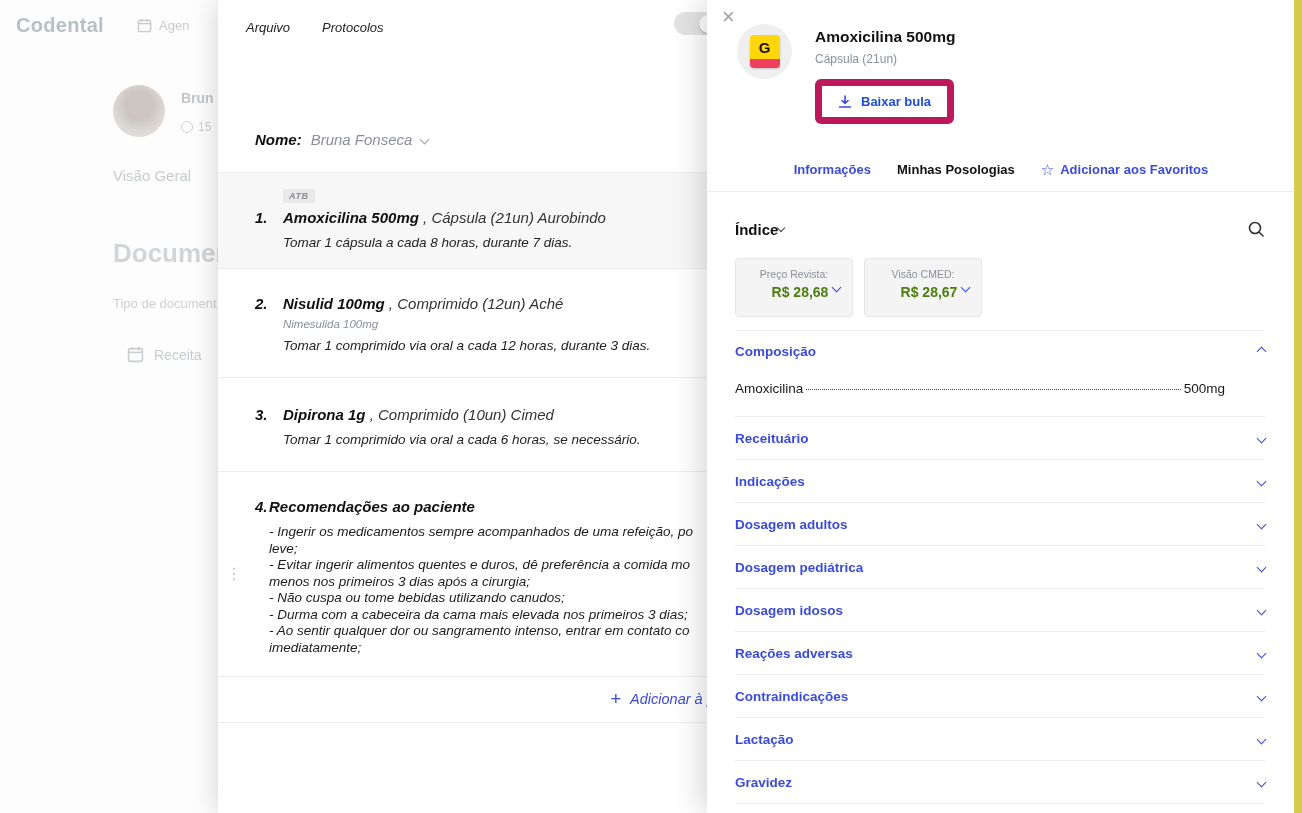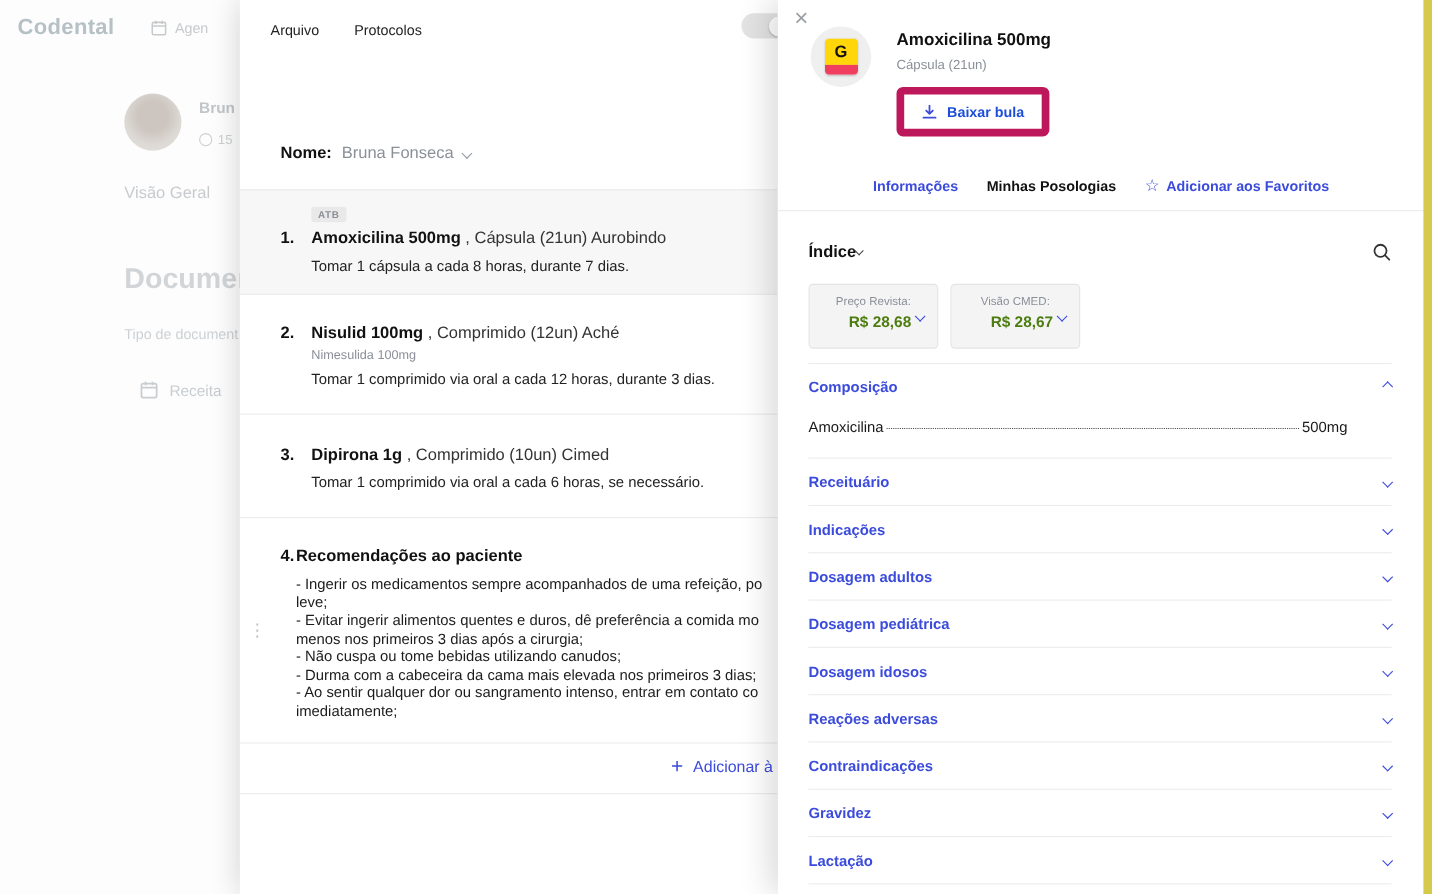--- a/index.html
+++ b/index.html
@@ -16,21 +16,21 @@
   .u-name   { position:absolute; left:181px; top:90px; font-size:14px; font-weight:bold; color:#c2c6c9; }
   .u-meta   { position:absolute; left:181px; top:120px; font-size:12px; color:#ccd0d3; display:flex; align-items:center; gap:5px; }
   .u-meta .ring { width:12px; height:12px; border:1.5px solid #ccd0d3; border-radius:50%; }
   .u-visao  { position:absolute; left:113px; top:167px; font-size:15px; color:#c7cbce; }
   .u-docs   { position:absolute; left:113px; top:238px; font-size:26px; font-weight:bold; color:#d2d5d8; white-space:nowrap; }
   .u-tipo   { position:absolute; left:113px; top:296px; font-size:13px; color:#cdd1d4; white-space:nowrap; }
   .u-receita{ position:absolute; left:127px; top:346px; display:flex; gap:10px; align-items:center; color:#c9cdd0; font-size:14px; white-space:nowrap; }
 
   
   .editor { position:absolute; left:218px; top:0; width:489px; height:813px; background:#fff;
-            box-shadow:0 0 26px rgba(0,0,0,.18); overflow:hidden; }
+            box-shadow:0 0 26px rgba(0,0,0,.18); overflow:hidden;font-style:italic; }
   .menubar { display:flex; gap:32px; padding:20px 0 18px 28px; font-size:13px; color:#222; position:relative; }
   .menubar .mitem { cursor:pointer; }
   .toggle { position:absolute; left:456px; top:12px; width:46px; height:23px; background:#e3e3e3; border-radius:12px; cursor:pointer; }
   .toggle .knob { position:absolute; right:3px; top:2.5px; width:18px; height:18px; border-radius:50%; background:#fff; box-shadow:0 1px 2px rgba(0,0,0,.25); }
 
   .namerow { display:flex; align-items:center; gap:9px; padding:78px 0 24px 37px; font-size:15px; }
   .nlabel { font-weight:bold; color:#111; }
   .nvalue { color:#8a8f98; cursor:pointer; }
 
   .item { position:relative; border-bottom:1px solid #ececec; padding:12px 0 18px 37px; }
@@ -304,24 +304,24 @@
         </div>
       <div class="accrow">
           <span>Reações adversas</span>
           <span class="chev"></span>
         </div>
       <div class="accrow">
           <span>Contraindicações</span>
           <span class="chev"></span>
         </div>
       <div class="accrow">
+          <span>Lactação</span>
+          <span class="chev"></span>
+        </div>
+      <div class="accrow">
           <span>Gravidez</span>
-          <span class="chev"></span>
-        </div>
-      <div class="accrow">
-          <span>Lactação</span>
           <span class="chev"></span>
         </div>
     </div>
   </div>
 
   <div class="ystrip"></div>
 </div>
 
 </body></html>

